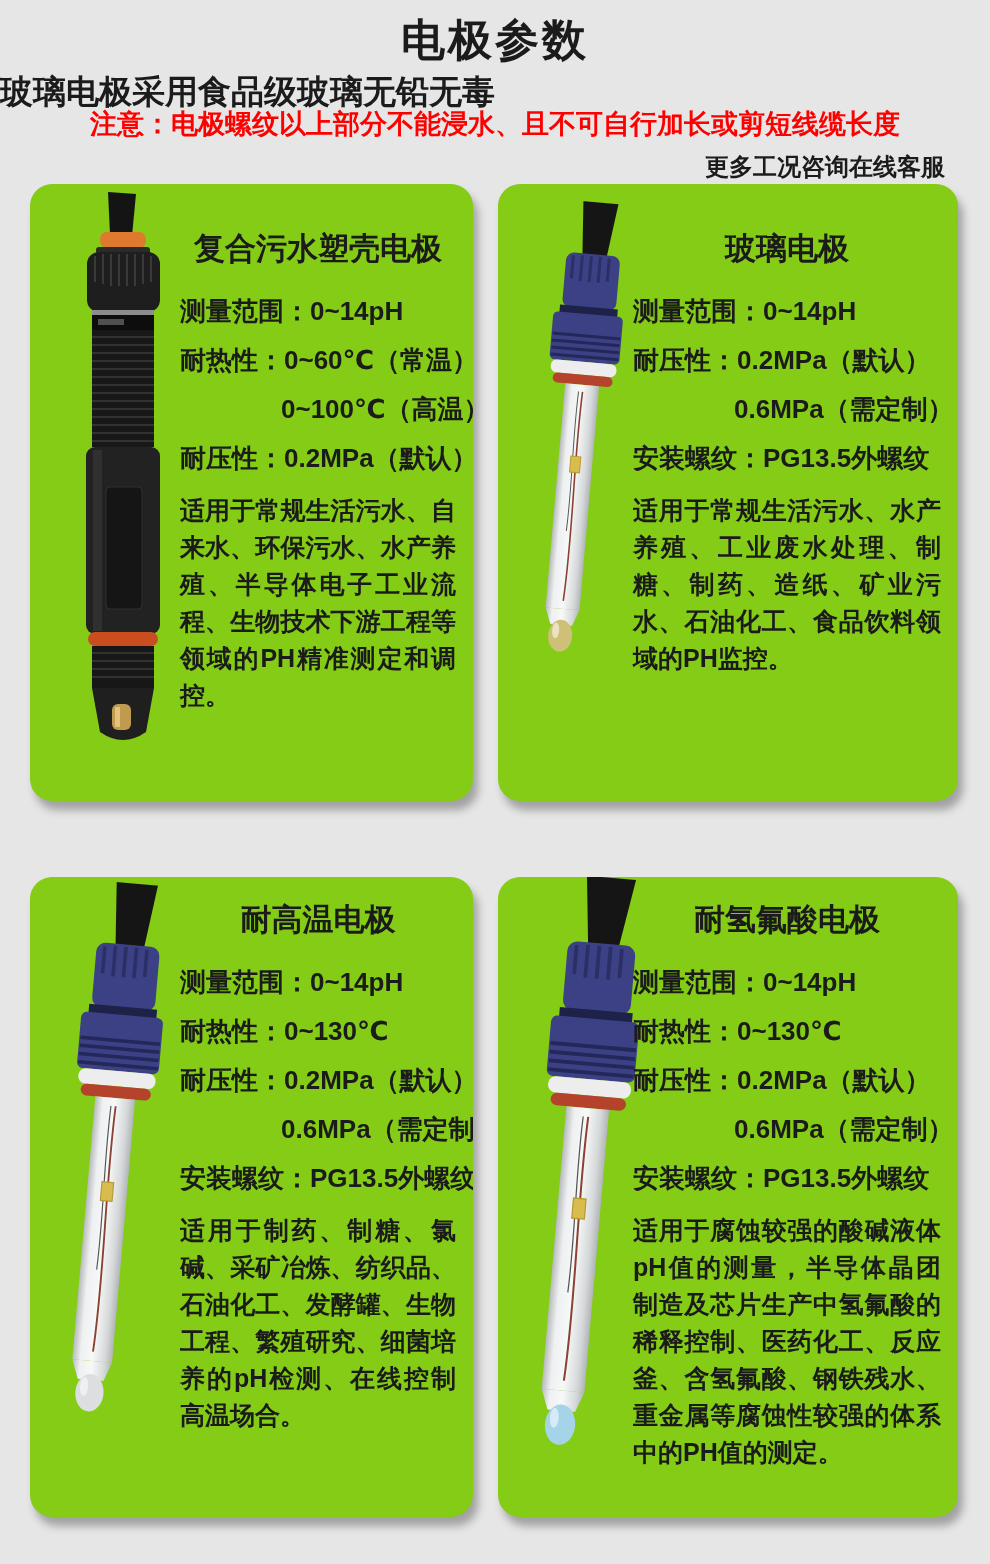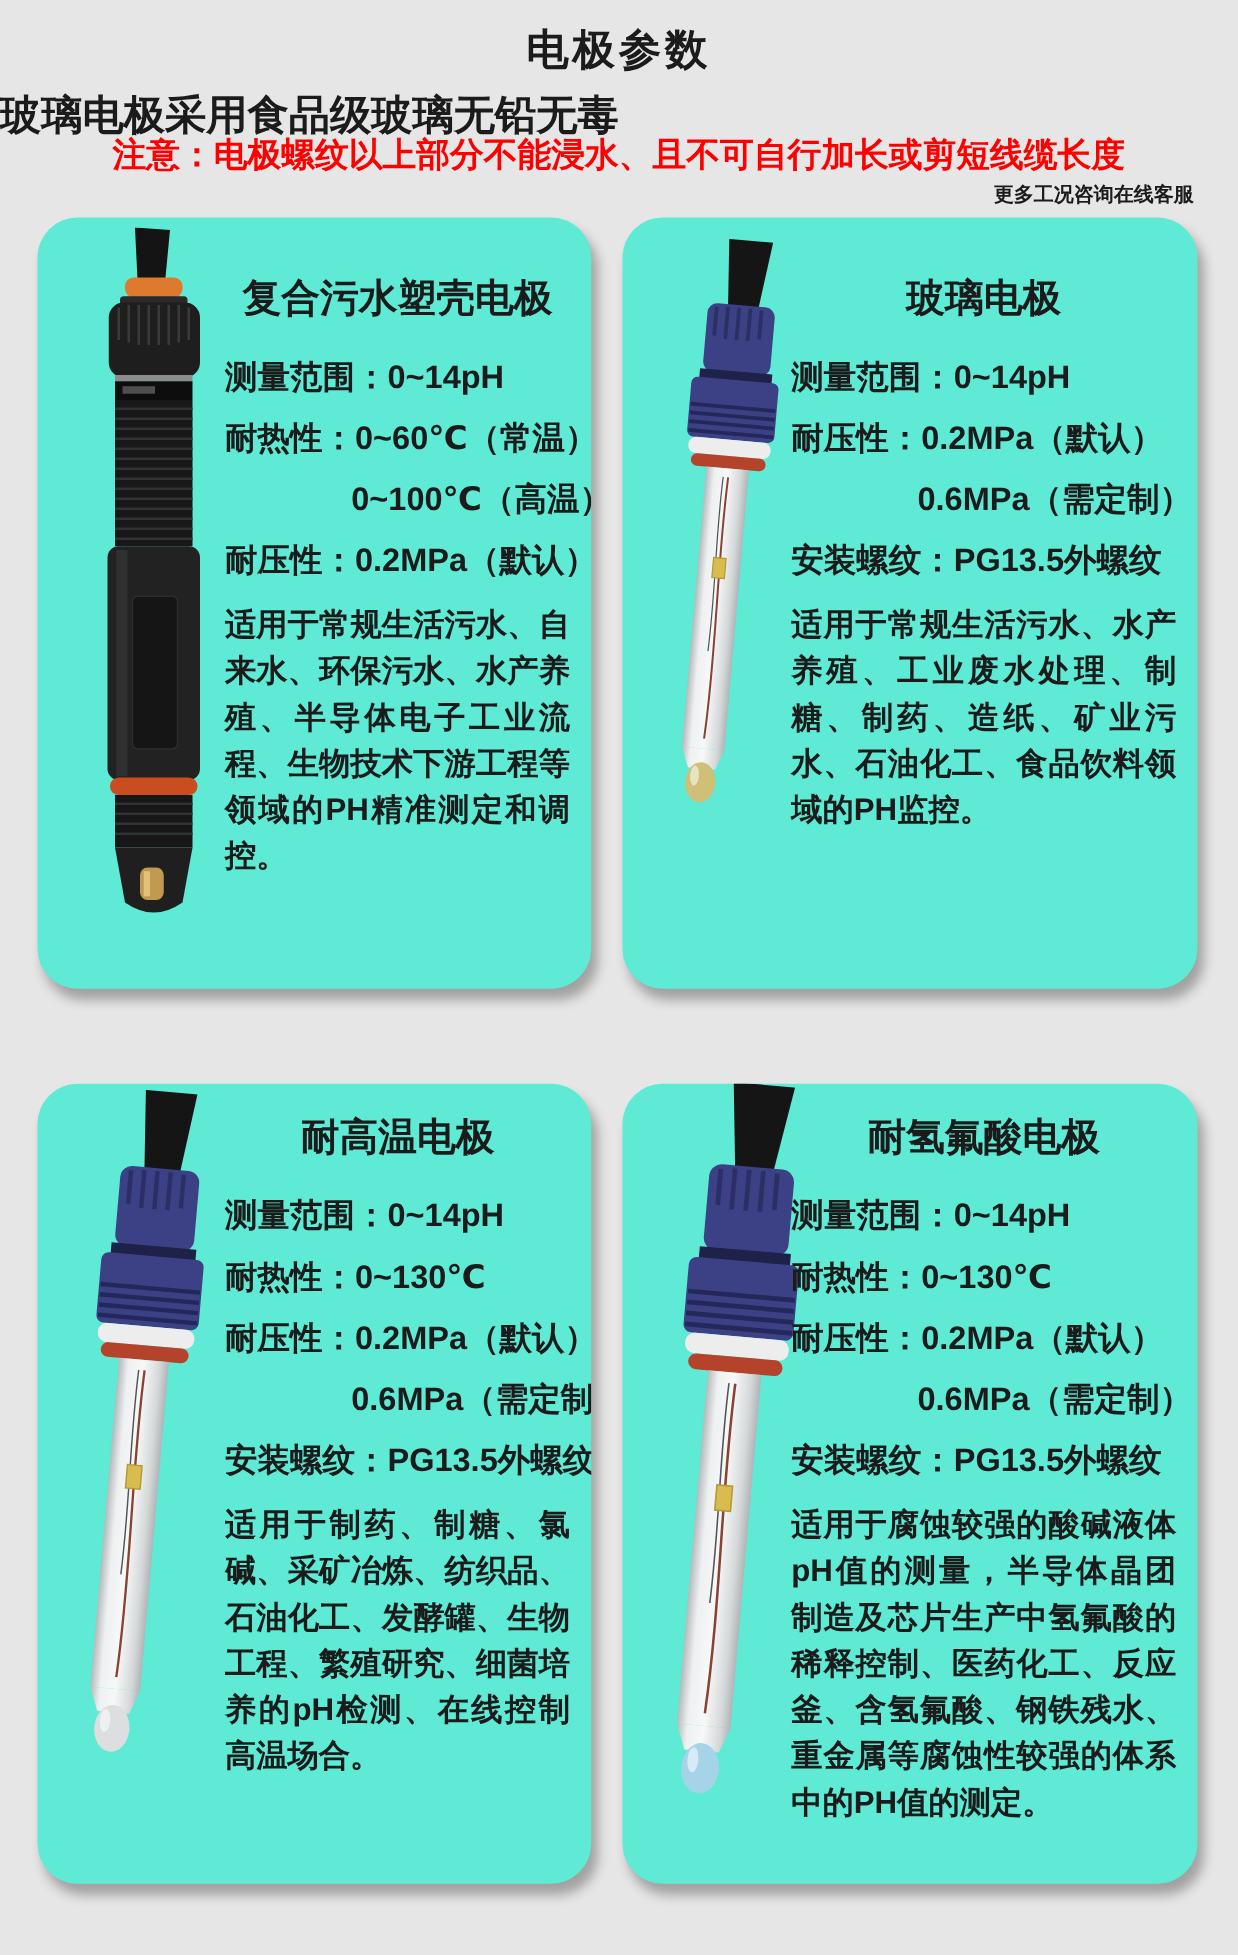--- a/index.html
+++ b/index.html
@@ -7,46 +7,46 @@
     width:990px;height:1564px;
     background:#e7e6e6;
     font-family:"Liberation Sans","DejaVu Sans",sans-serif;
     color:#1b1b1b;
     overflow:hidden;
     position:relative;
   }
   
   .header{padding-top:14px;}
   .page-title{
-    text-align:center;font-size:34px;font-weight:800;
+    text-align:center;font-size:44px;font-weight:800;
     letter-spacing:3px;line-height:52px;
   }
   .page-subtitle{
     text-align:left;font-size:33px;font-weight:700;
     margin-top:9px;line-height:33px;
   }
   .page-warning{
     text-align:center;font-size:27px;font-weight:700;
     color:#fe0000;margin-top:0;line-height:33px;
   }
   .service-note{
-    text-align:right;font-size:16px;font-weight:600;
-    padding-right:35px;margin-top:3px;line-height:26px;
+    text-align:right;font-size:24px;font-weight:600;
+    padding-right:45px;margin-top:13px;line-height:26px;
   }
   
   .grid{
     display:grid;
     grid-template-columns:443px 460px;
     grid-template-rows:617px 640px;
     column-gap:25px;row-gap:76px;
     margin:4px 0 0 30px;
   }
   .card{
-    background:#5eead4;
-    border-radius:32px;
+    background:#84cc16;
+    border-radius:22px;
     box-shadow:5px 9px 9px rgba(0,0,0,0.30);
     position:relative;
     overflow:hidden;
   }
   .electrode{position:absolute;top:0;left:0;}
   .e1{left:32px;top:8px;}
   .e2{left:32px;top:18px;}
   .e3{left:24px;top:6px;}
   .e4{left:24px;top:0px;}
   .glass-rot{transform:rotate(5deg);transform-origin:50% 28%;}

